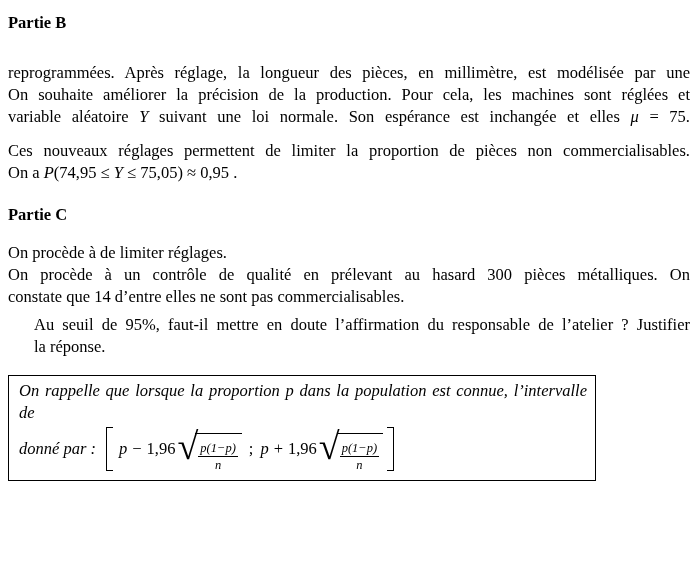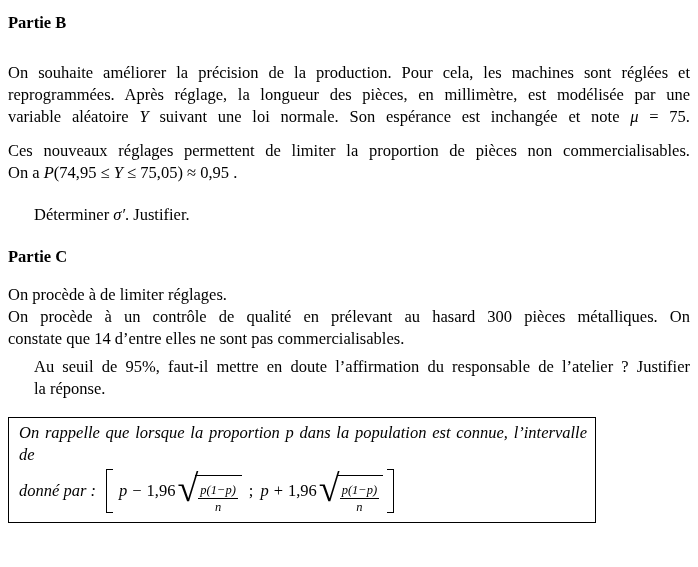--- a/index.html
+++ b/index.html
@@ -63,31 +63,30 @@
   .fden { padding-top: 1px; font-style: italic; }
 </style>
 </head>
 <body>
 
 <div class="page">
 
   <div class="heading" id="heading-b">Partie B</div>
 
   <div class="para" id="para-b1">
+    <div class="line jl">reprogrammées. Après réglage, la longueur des pièces, en millimètre, est modélisée par une</div>
     <div class="line jl">On souhaite améliorer la précision de la production. Pour cela, les machines sont réglées et</div>
-    <div class="line jl">reprogrammées. Après réglage, la longueur des pièces, en millimètre, est modélisée par une</div>
-    <div class="line jl"><span>variable aléatoire </span><span class="it">Y</span><span> suivant une loi normale. Son espérance est inchangée et note </span><span class="it">μ</span><span> = 75.</span></div>
+    <div class="line jl"><span>variable aléatoire </span><span class="it">Y</span><span> suivant une loi normale. Son espérance est inchangée et elles </span><span class="it">μ</span><span> = 75.</span></div>
   </div>
 
   <div class="para" id="para-b2">
     <div class="line jl">Ces nouveaux réglages permettent de limiter la proportion de pièces non commercialisables.</div>
     <div class="line"><span>On a </span><span class="it">P</span><span>(74,95 ≤ </span><span class="it">Y</span><span> ≤ 75,05) ≈ 0,95 .</span></div>
   </div>
 
-  <div class="line" id="question-b"><span>Déterminer </span><span class="it">σ′</span><span>. Justifier.</span></div>
 
   <div class="heading" id="heading-c">Partie C</div>
 
   <div class="para" id="para-c">
     <div class="line">On procède à de limiter réglages.</div>
     <div class="line jl">On procède à un contrôle de qualité en prélevant au hasard 300 pièces métalliques. On</div>
     <div class="line">constate que 14 d’entre elles ne sont pas commercialisables.</div>
   </div>
 
   <div class="para" id="question-c">

